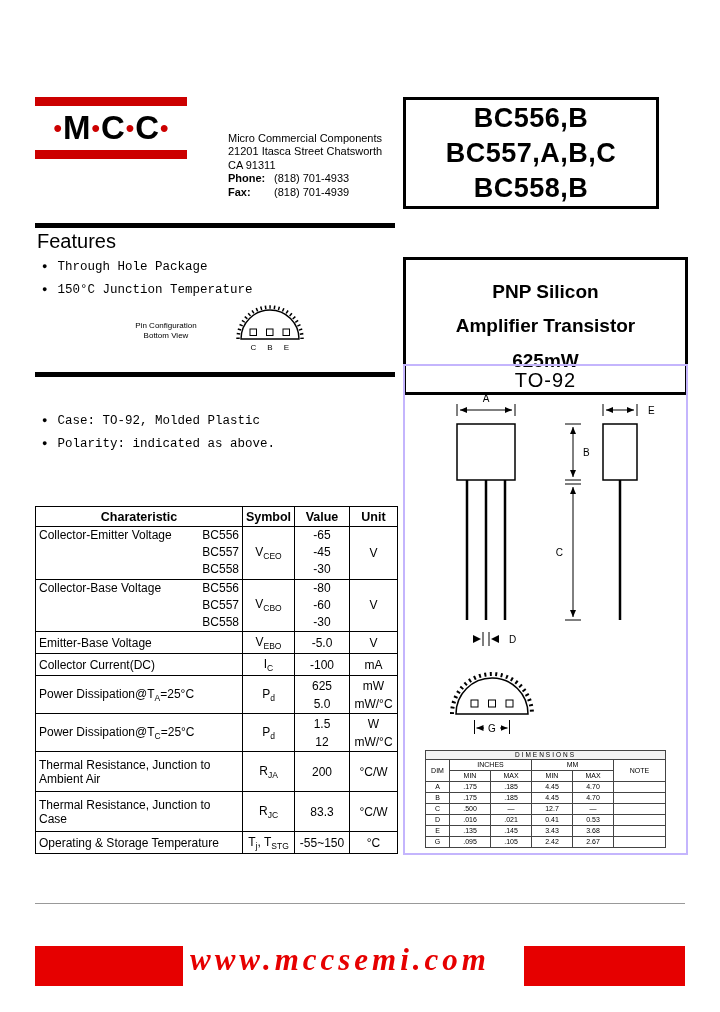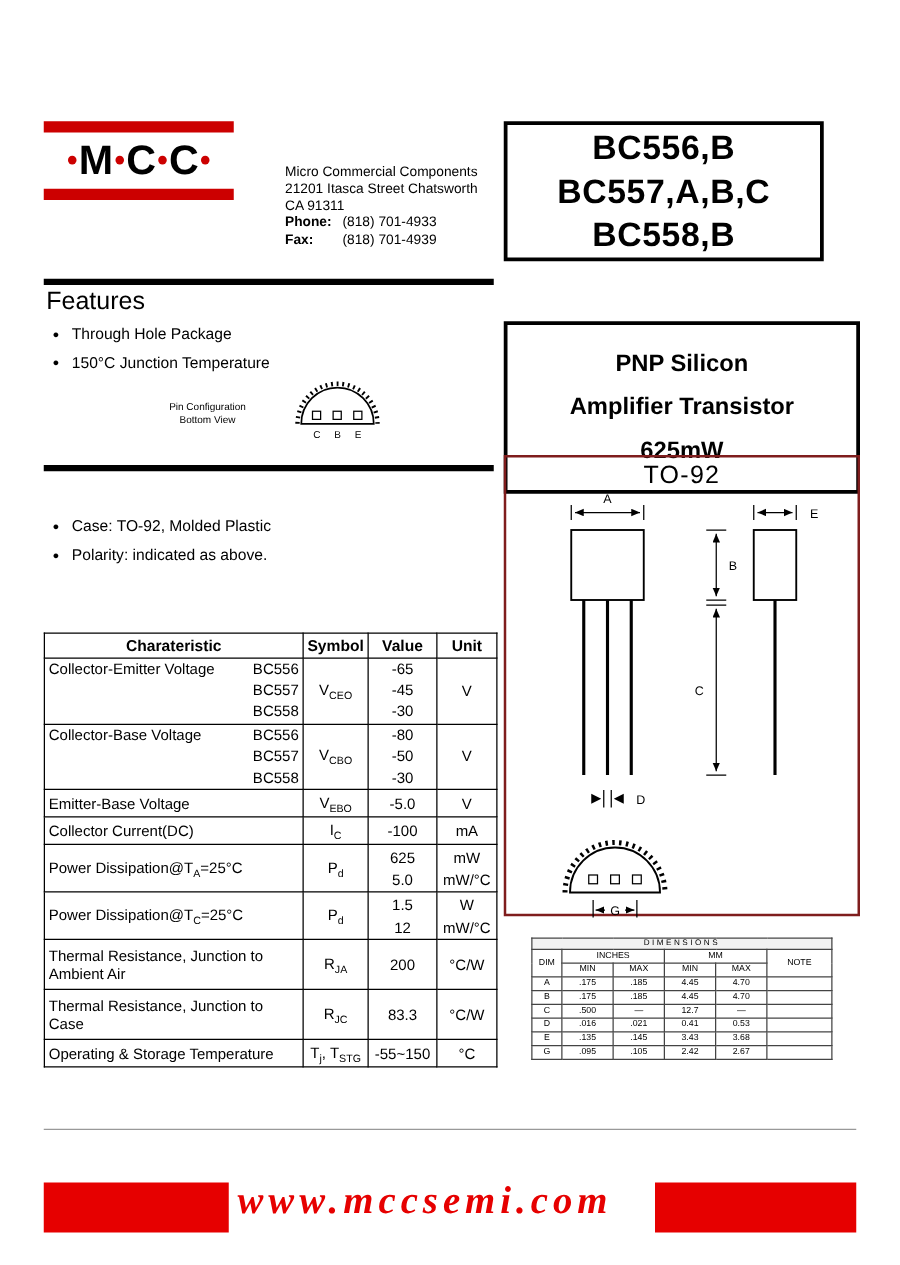--- a/index.html
+++ b/index.html
@@ -31,21 +31,21 @@
 
   
   .rule { left: 35px; width: 360px; height: 5px; background: #000; }
   #rule-features { top: 223px; } #rule-mech { top: 372px; }
   .secTitle { left: 37px; font-size: 20px; }
   #t-features { top: 230px; } #t-mech { top: 378px; }
 
   .blist { font-size: 12.5px; }
   #feat-list { left: 42px; top: 260px; }
   #mech-list { left: 42px; top: 414px; }
-  .blist .item { margin-bottom: 9px; }
+  .blist .item { margin-bottom: 9px; font-family: Liberation Mono, monospace; }
   .blist .item::before { content: "●"; font-size: 9px; margin-right: 10px; vertical-align: 1px; }
 
   .pincap { left: 116px; top: 321px; width: 100px; font-size: 8px; line-height: 9.5px; text-align: center; }
   .pinsvg { left: 236px; top: 302px; }
 
   .ratcap { left: 35px; top: 474px; font-size: 14px; letter-spacing: -0.4px; }
 
   
   table.ratings { left: 35px; top: 506px; position: absolute; border-collapse: collapse; table-layout: fixed; width: 362px; }
   .ratings th, .ratings td { border: 1.5px solid #000; font-size: 12px; padding: 0 3px; vertical-align: middle; overflow: hidden; }
@@ -58,21 +58,21 @@
   tr.h38 td { height: 38px; }
   tr.h40 td { height: 40px; }
   tr.h52 td.char { vertical-align: top; }
   .triowrap { display: flex; align-items: flex-start; }
   .cname { line-height: 17px; }
   .plist { margin-left: auto; display: flex; flex-direction: column; align-items: flex-end; line-height: 17.2px; }
   .val3 div { line-height: 17.2px; }
   .val2 div { line-height: 18px; }
 
   
-  .pkgbox { left: 403px; top: 364px; width: 285px; height: 369px; border: 2px solid #7f1d1d; }
+  .pkgbox { left: 403px; top: 364px; width: 285px; height: 491px; border: 2px solid #c4b5fd; }
   .pkgtitle { text-align: center; font-size: 20px; margin-top: 3px; letter-spacing: 1px; }
   .pkgsvg { position: absolute; left: 10px; top: 26px; }
   .pkgsvg text { font-family: "Liberation Sans", sans-serif; }
 
   table.dims { position: absolute; left: 20px; top: 384px; border-collapse: collapse; table-layout: fixed; width: 240px;
     font-size: 7px; line-height: 8px; }
   .dims td { border: 1px solid #444; text-align: center; padding: 0; height: 11px; font-weight: normal; }
   .dims .dt { height: 9px; font-size: 6.5px; letter-spacing: 2px; background: #f2f2f2; }
 
   
@@ -186,21 +186,21 @@
           <span class="plist">
             <span>BC556</span>
             <span>BC557</span>
             <span>BC558</span>
           </span>
         </div>
       </td>
       <td class="sym"><span>V</span><sub>CBO</sub></td>
       <td class="val val3">
         <div>-80</div>
-            <div>-50</div>
+            <div>-60</div>
             <div>-30</div>
       </td>
       <td class="unit">V</td>
     </tr>
 
     <tr class="h22">
       <td class="char">Emitter-Base Voltage</td>
       <td class="sym"><span>V</span><sub>EBO</sub></td>
       <td class="val">-5.0</td>
       <td class="unit">V</td>

